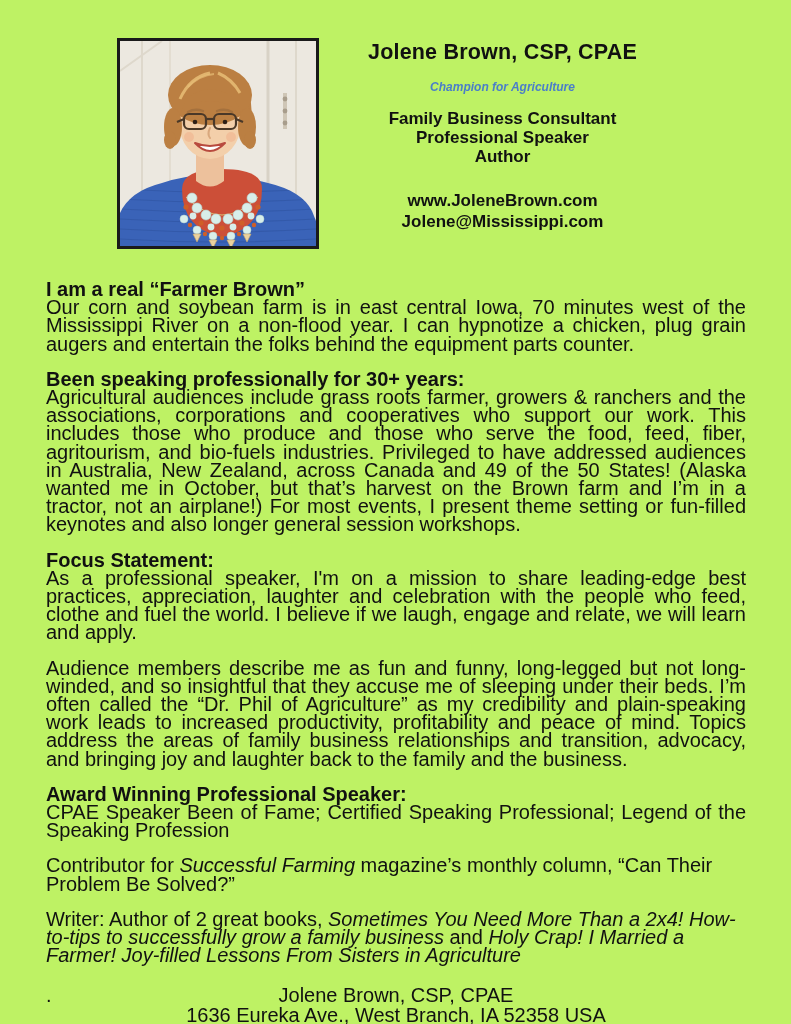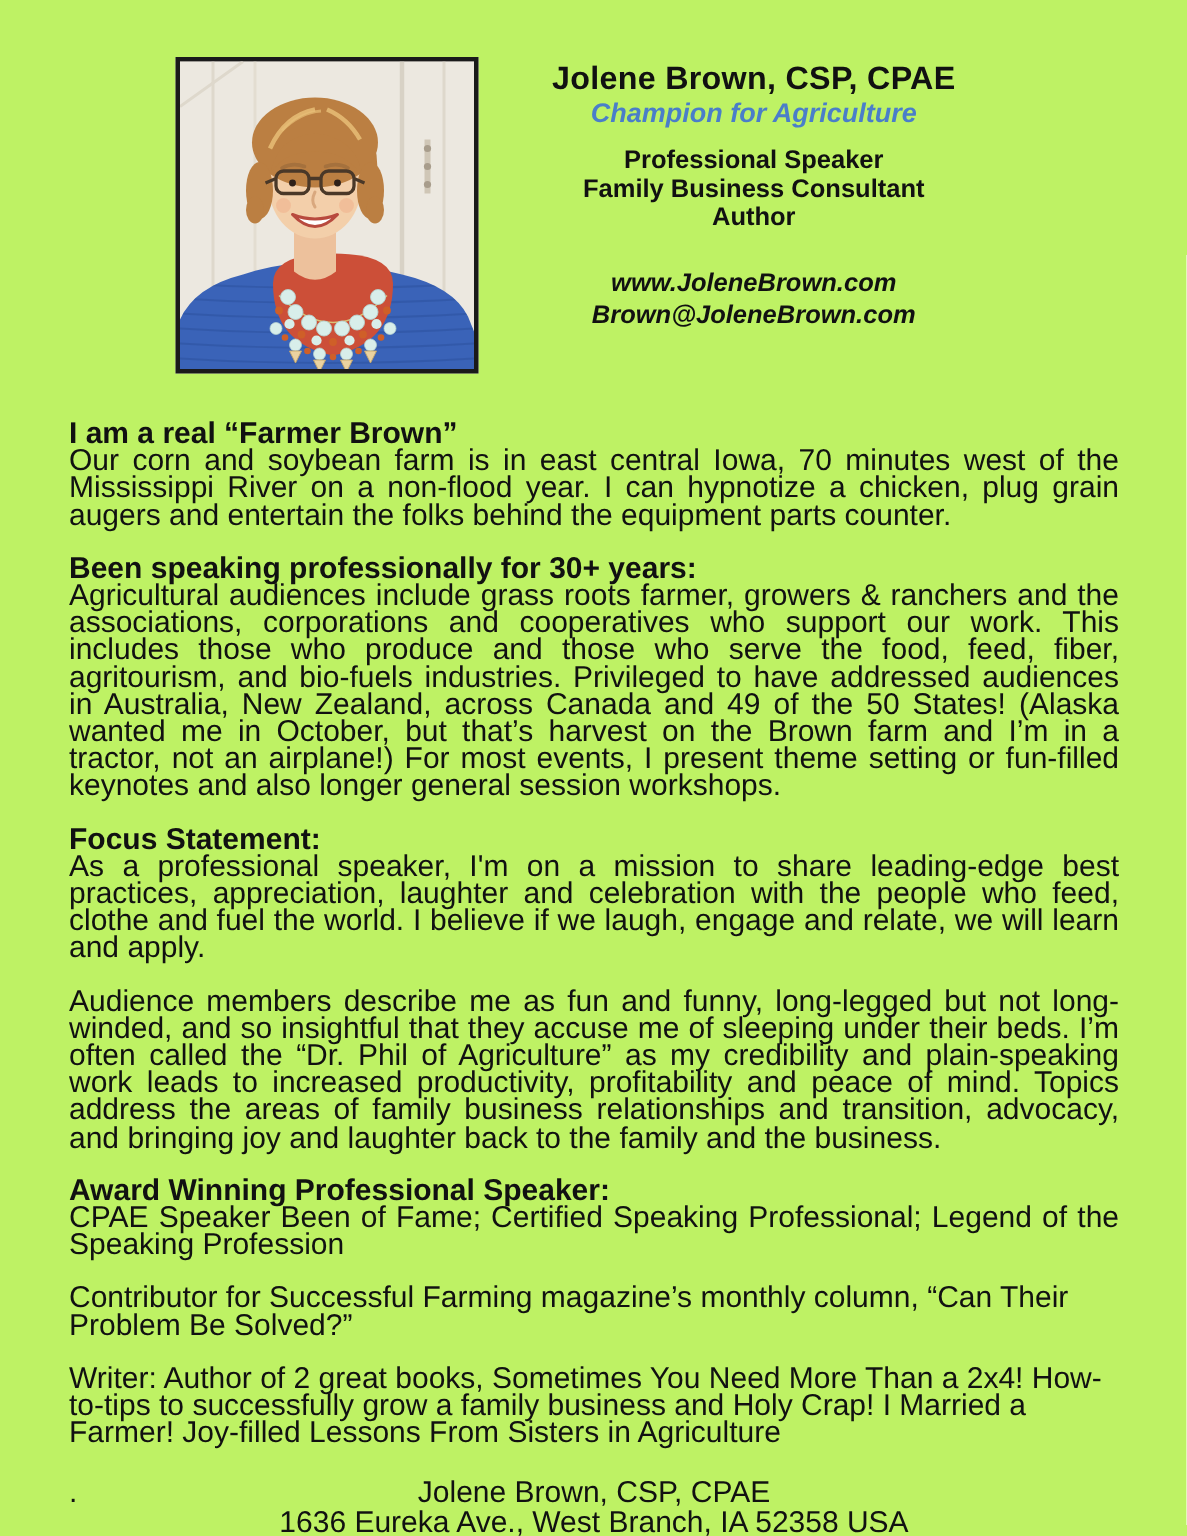--- a/index.html
+++ b/index.html
@@ -9,35 +9,35 @@
   }
   
   .top-row { position:absolute; top:38px; left:0; width:791px; height:214px; }
   .photo-frame {
     position:absolute; left:117px; top:0; width:196px; height:205px;
     border:3px solid #1a1a1a; background:#ece8e0; box-sizing:content-box;
   }
   .photo-frame svg { display:block; }
   .header-text { position:absolute; left:325px; top:2px; width:355px; text-align:center; }
   .person-name { font-size:21.5px; line-height:24px; font-weight:bold; letter-spacing:0.2px; }
-  .tagline { font-size:18px; line-height:22px; font-weight:bold; font-style:italic; }
+  .tagline { margin-top:12px; font-size:12px; line-height:22px; font-weight:bold; font-style:italic; }
   .roles { margin-top:11px; font-size:17px; line-height:19px; font-weight:bold; }
-  .contact { margin-top:24px; font-size:17px; line-height:21px; font-weight:bold;font-style:italic; }
+  .contact { margin-top:24px; font-size:17px; line-height:21px; font-weight:bold; }
   
   .content {
     position:absolute; top:280px; left:46px; width:700px;
     font-size:20px; line-height:18.2px;
   }
   .sec { margin:0 0 17px 0; }
   .sec-heading { font-weight:bold; }
   .sec-body { text-align:justify; }
   .one-line { margin:0 0 17px 0; }
   .writer-para { margin:0 0 20px 0; }
   .b { font-weight:normal; }
-  .i { }
+  .i { font-style:italic; }
   
   .footer-row { position:relative; margin-top:4px; text-align:center; line-height:20px; }
   .stray-dot { position:absolute; left:0; top:0; }
 </style>
 </head>
 <body>
 
 <div class="page">
 
   <div class="top-row">
@@ -168,27 +168,27 @@
             <path d="M123,193 L131,193 L127,201 Z"></path>
           </g>
         </g>
       </svg>
     </div>
 
     <div class="header-text">
       <div class="person-name">Jolene Brown, CSP, CPAE</div>
       <div class="tagline" style="color: rgb(74, 126, 201);">Champion for Agriculture</div>
       <div class="roles">
+        <div>Family Business Consultant</div>
         <div>Professional Speaker</div>
-        <div>Family Business Consultant</div>
         <div>Author</div>
       </div>
       <div class="contact">
         <div>www.JoleneBrown.com</div>
-        <div>Brown@JoleneBrown.com</div>
+        <div>Jolene@Mississippi.com</div>
       </div>
     </div>
   </div>
 
   <div class="content">
 
     <div class="sec">
       <div class="sec-heading">I am a real “Farmer Brown”</div>
       <div class="sec-body">Our corn and soybean farm is in east central Iowa, 70 minutes west of the Mississippi River on a non-flood year. I can hypnotize a chicken, plug grain augers and entertain the folks behind the equipment parts counter.</div>
     </div>

